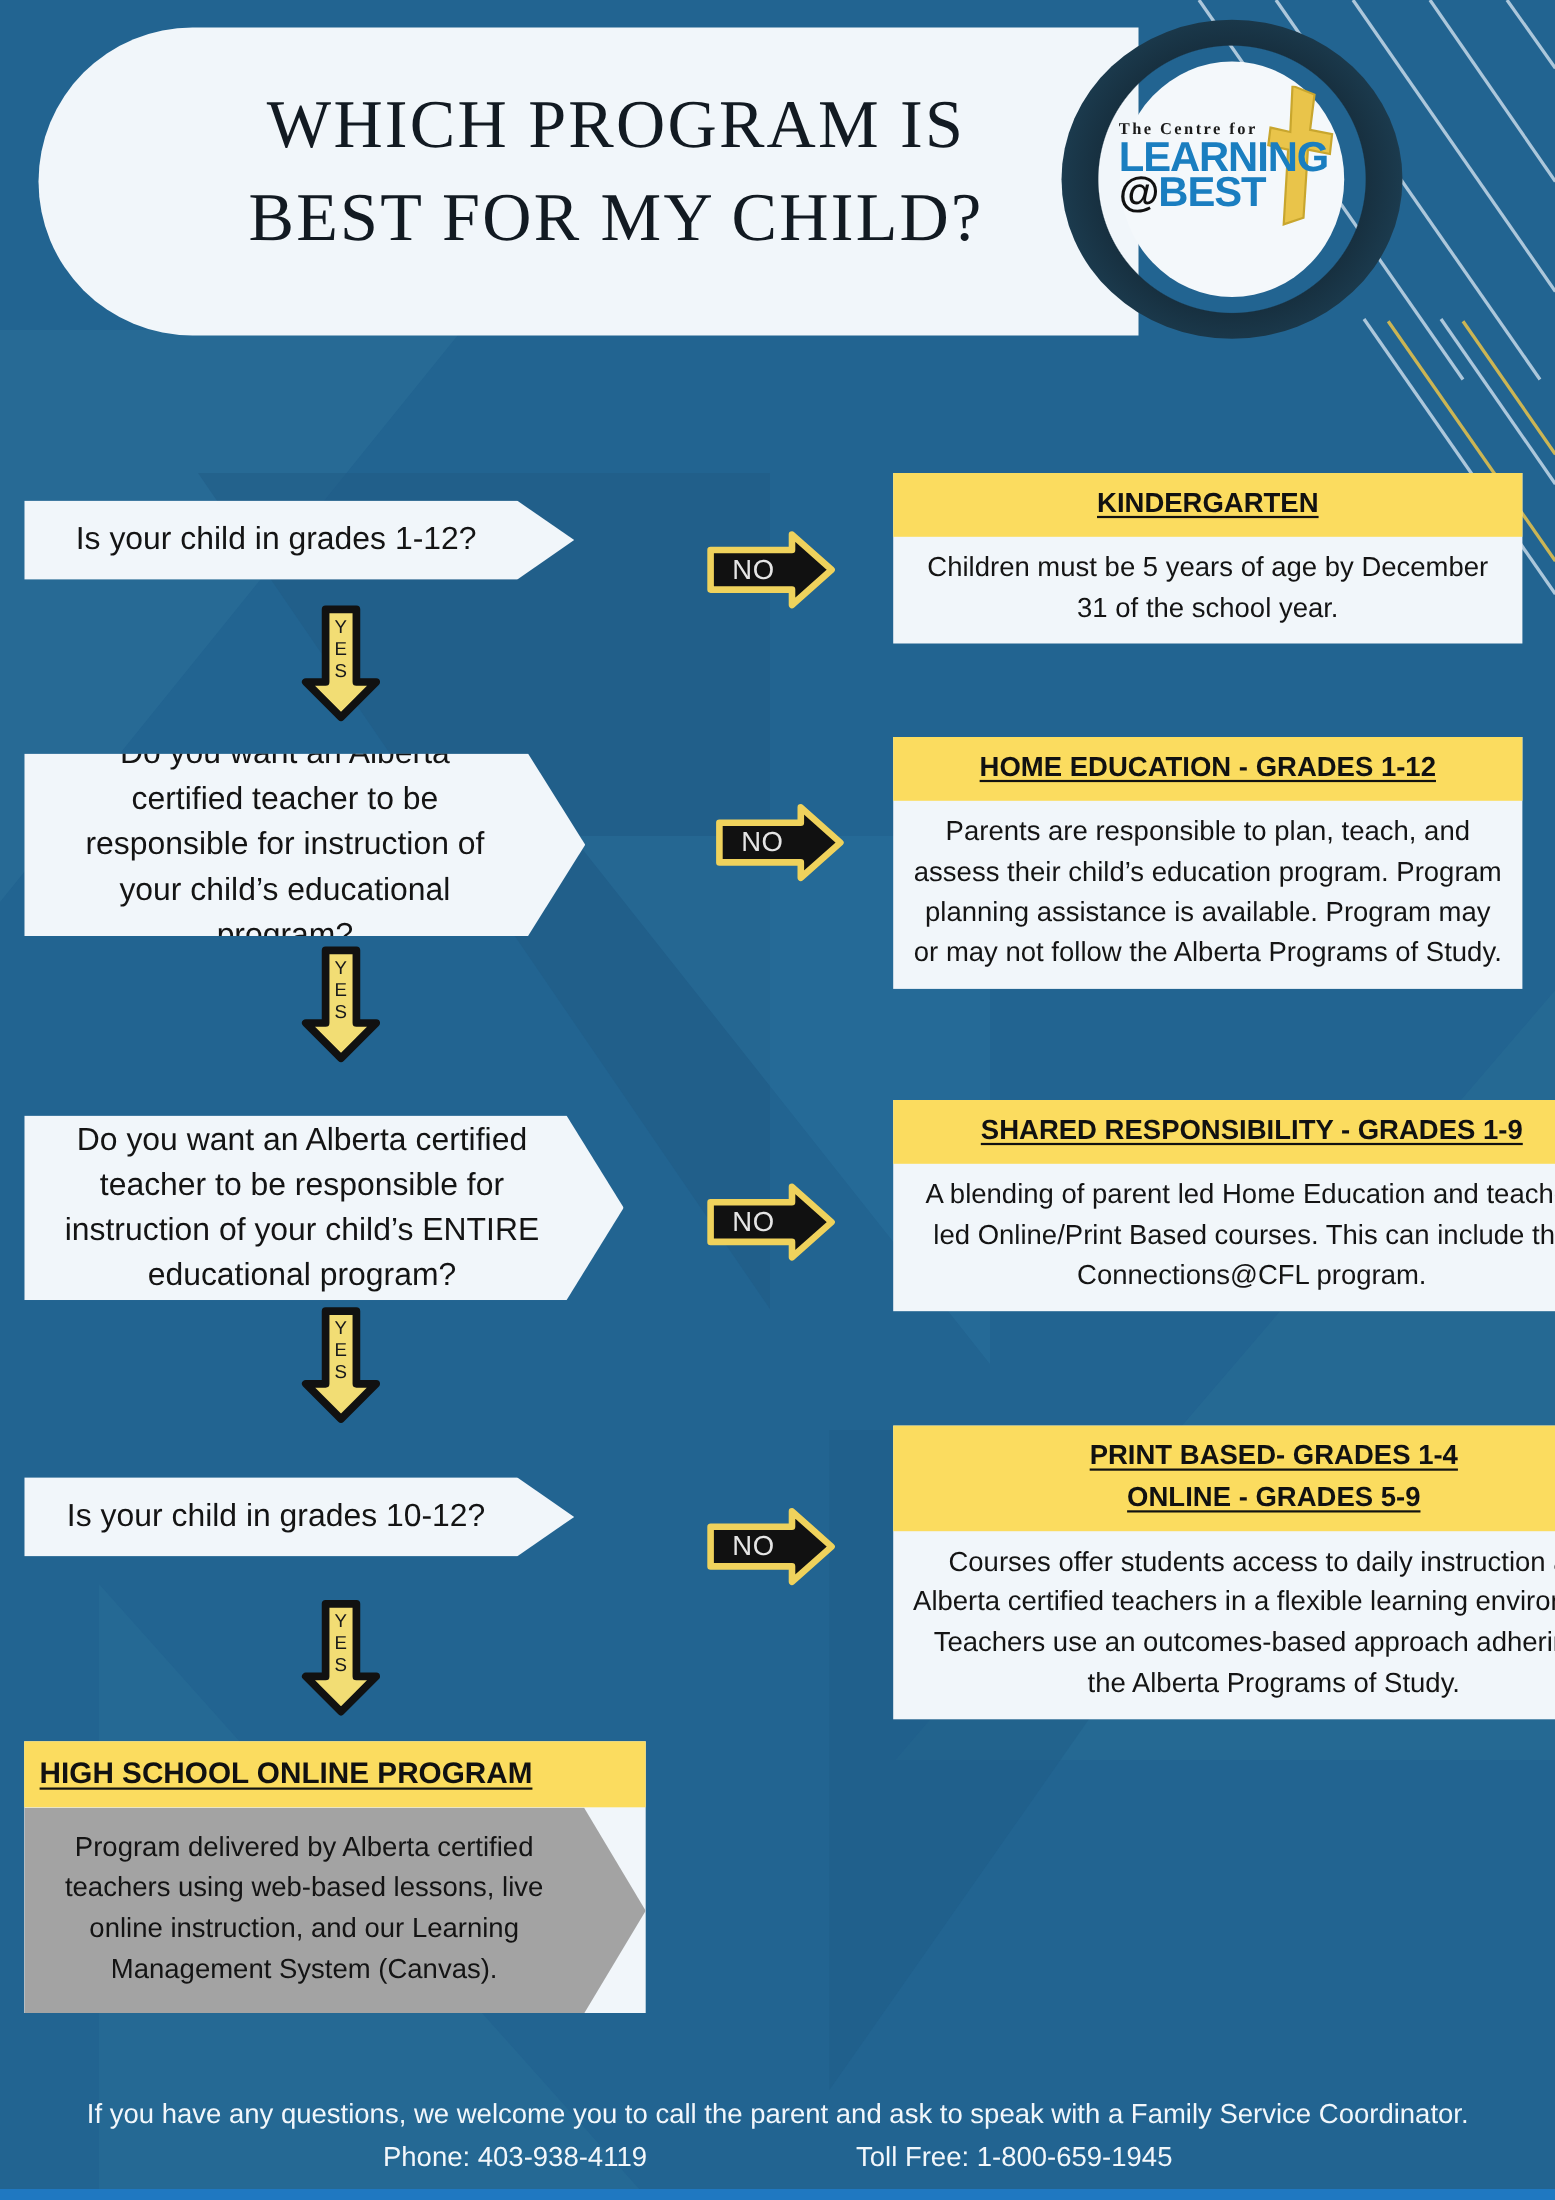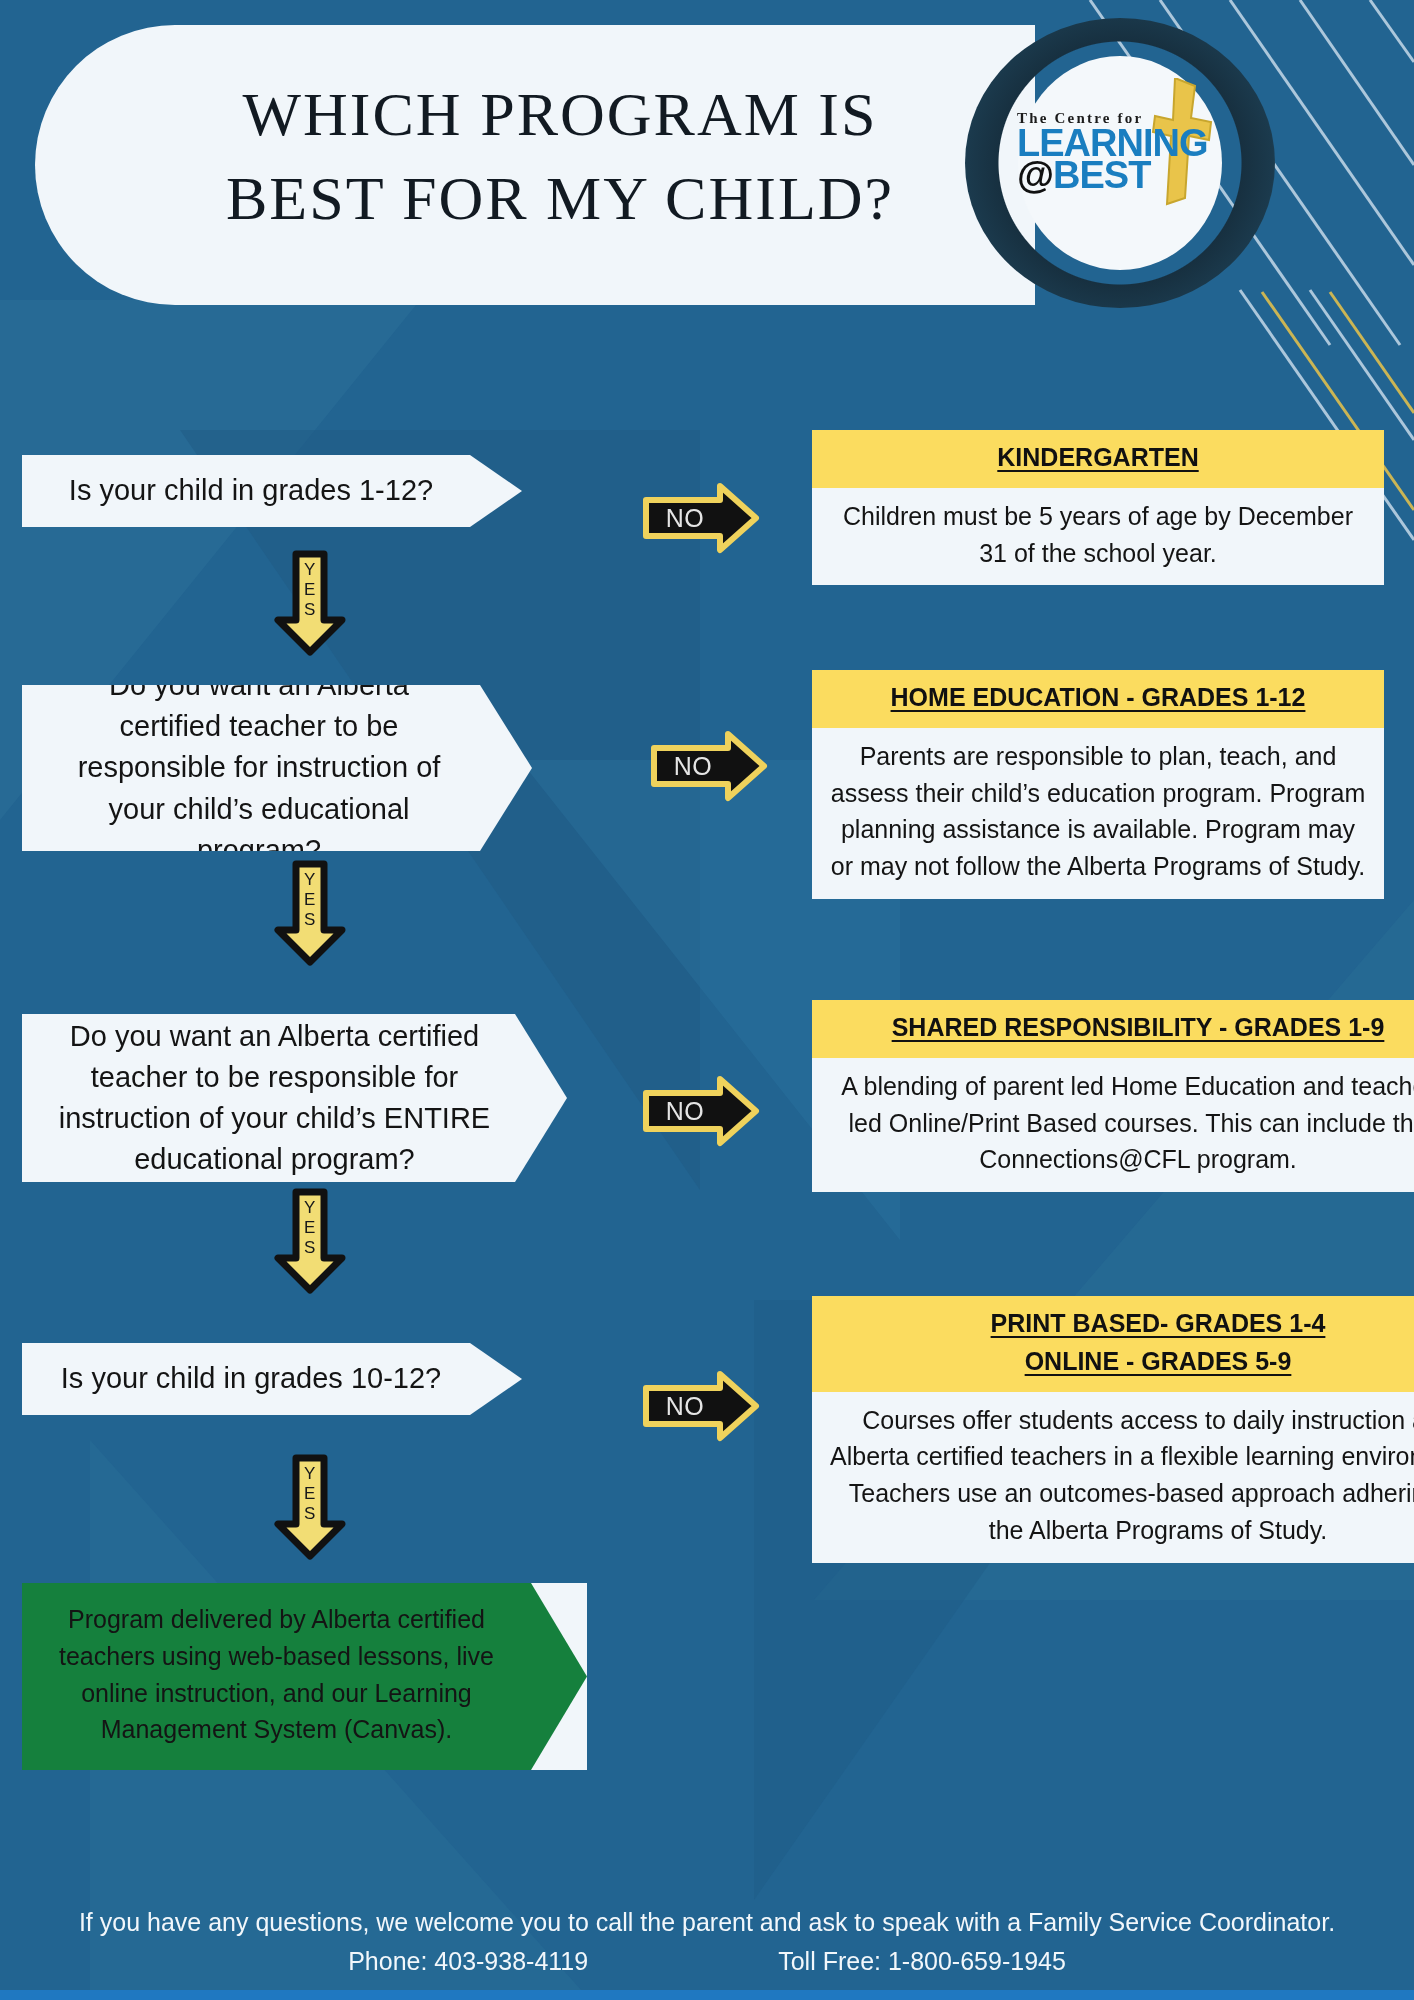--- a/index.html
+++ b/index.html
@@ -284,22 +284,25 @@
     <polygon points="24,6 52,6 52,72 70,72 38,104 6,72 24,72" fill="#f2dd74" stroke="#111111" stroke-width="7" stroke-linejoin="round"></polygon>
   </svg>
   <div class="lbl">
     <span>Y</span>
     <span>E</span>
     <span>S</span>
   </div>
 </div>
 
 <div class="panel" style="left:22px; top:1583px; width:565px;">
+  <div class="panel-head" style="font-size:27px; text-align:left; padding-left:14px;">
+    <span class="u">HIGH SCHOOL ONLINE PROGRAM</span>
+  </div>
   <div style="position:relative;">
-    <div class="panel-body" style="background:#15803d; padding:18px 78px 22px 22px;
+    <div class="panel-body" style="background:#a3a3a3; padding:18px 78px 22px 22px;
                 clip-path: polygon(0 0, calc(100% - 56px) 0, 100% 50%, calc(100% - 56px) 100%, 0 100%);">Program delivered by Alberta certified teachers using web-based lessons, live online instruction, and  our Learning Management System (Canvas).</div>
   </div>
 </div>
 
 <div class="footer">
   <div class="footer-line1">If you have any questions, we welcome you to call the parent and ask to speak with a Family Service Coordinator.</div>
   <div class="footer-contacts">
     <span>Phone: 403-938-4119</span>
     <span>Toll Free: 1-800-659-1945</span>
   </div>

